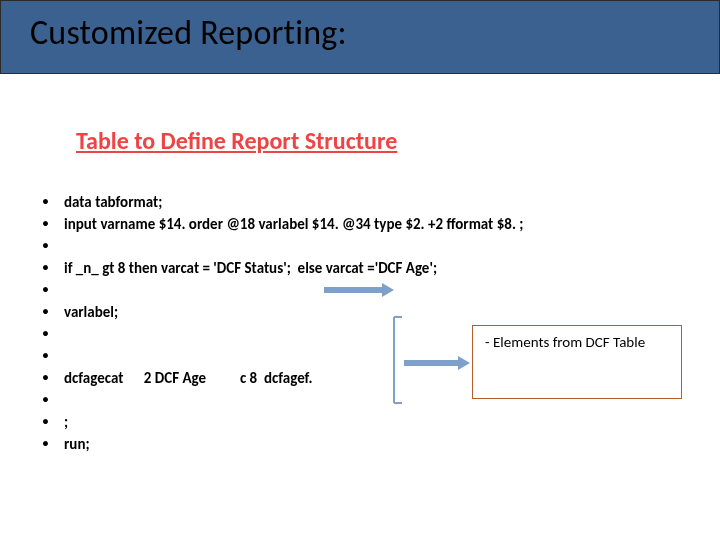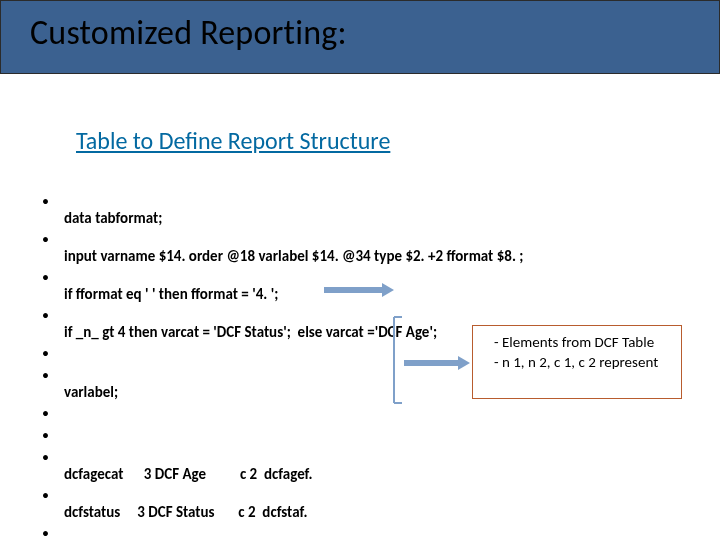--- a/index.html
+++ b/index.html
@@ -34,22 +34,23 @@
     font-size: 34px;
     color: #000;
     font-weight: 400;
     letter-spacing: 0.2px;
   }
   .subtitle {
     position: absolute;
     left: 76px;
     top: 126px;
     font-size: 24px;
-    color: #0369a1;
+    color: #ef4444;
     text-decoration: underline;
+    font-weight: bold;
   }
   .code-block {
     position: absolute;
     left: 38px;
     top: 192px;
     width: 400px;
   }
   .code-line {
     display: flex;
     align-items: flex-start;
@@ -62,31 +63,30 @@
     font-size: 14px;
     line-height: 20px;
     color: #000;
     padding-left: 4px;
   }
   .code-text {
     font-size: 15px;
     font-weight: 700;
     line-height: 20px;
     white-space: pre;
-    margin-top: 16px;
   }
   .annotation-box {
     position: absolute;
     left: 472px;
     top: 325px;
     width: 210px;
     height: 74px;
     border: 1.5px solid #b85c2e;
     box-sizing: border-box;
-    padding: 6px 21px;
+    padding: 6px 12px;
     font-size: 15px;
     line-height: 20px;
     color: #000;
   }
   .arrow1 {
     position: absolute;
     left: 324px;
     top: 283px;
     width: 70px;
     height: 14px;
@@ -121,46 +121,44 @@
     <div class="code-line">
       <span class="bullet">•</span>
       <span class="code-text">data tabformat;</span>
     </div>
     <div class="code-line">
       <span class="bullet">•</span>
       <span class="code-text">input varname $14. order @18 varlabel $14. @34 type $2. +2 fformat $8. ;</span>
     </div>
     <div class="code-line">
       <span class="bullet">•</span>
-      <span class="code-text">if fformat eq ' ' then fformat = '4. ';</span>
     </div>
     <div class="code-line">
       <span class="bullet">•</span>
-      <span class="code-text">if _n_ gt 4 then varcat = 'DCF Status';  else varcat ='DCF Age';</span>
+      <span class="code-text">if _n_ gt 8 then varcat = 'DCF Status';  else varcat ='DCF Age';</span>
     </div>
     <div class="code-line">
       <span class="bullet">•</span>
     </div>
     <div class="code-line">
       <span class="bullet">•</span>
       <span class="code-text">varlabel;</span>
     </div>
     <div class="code-line">
       <span class="bullet">•</span>
     </div>
     <div class="code-line">
       <span class="bullet">•</span>
     </div>
     <div class="code-line">
       <span class="bullet">•</span>
-      <span class="code-text">dcfagecat      3 DCF Age          c 2  dcfagef.</span>
+      <span class="code-text">dcfagecat      2 DCF Age          c 8  dcfagef.</span>
     </div>
     <div class="code-line">
       <span class="bullet">•</span>
-      <span class="code-text">dcfstatus     3 DCF Status       c 2  dcfstaf.</span>
     </div>
     <div class="code-line">
       <span class="bullet">•</span>
       <span class="code-text">;</span>
     </div>
     <div class="code-line">
       <span class="bullet">•</span>
       <span class="code-text">run;</span>
     </div>
   </div>
@@ -180,16 +178,15 @@
 
   <div class="arrow2">
     <svg width="66" height="14" viewBox="0 0 66 14">
       <rect x="0" y="4" width="54" height="6" fill="#7fa0c9"></rect>
       <polygon points="54,0 66,7 54,14" fill="#7fa0c9"></polygon>
     </svg>
   </div>
 
   <div class="annotation-box">
     <div>- Elements from DCF Table</div>
-    <div>- n 1, n 2, c 1, c 2 represent</div>
   </div>
 
 </div>
 
 </body></html>

